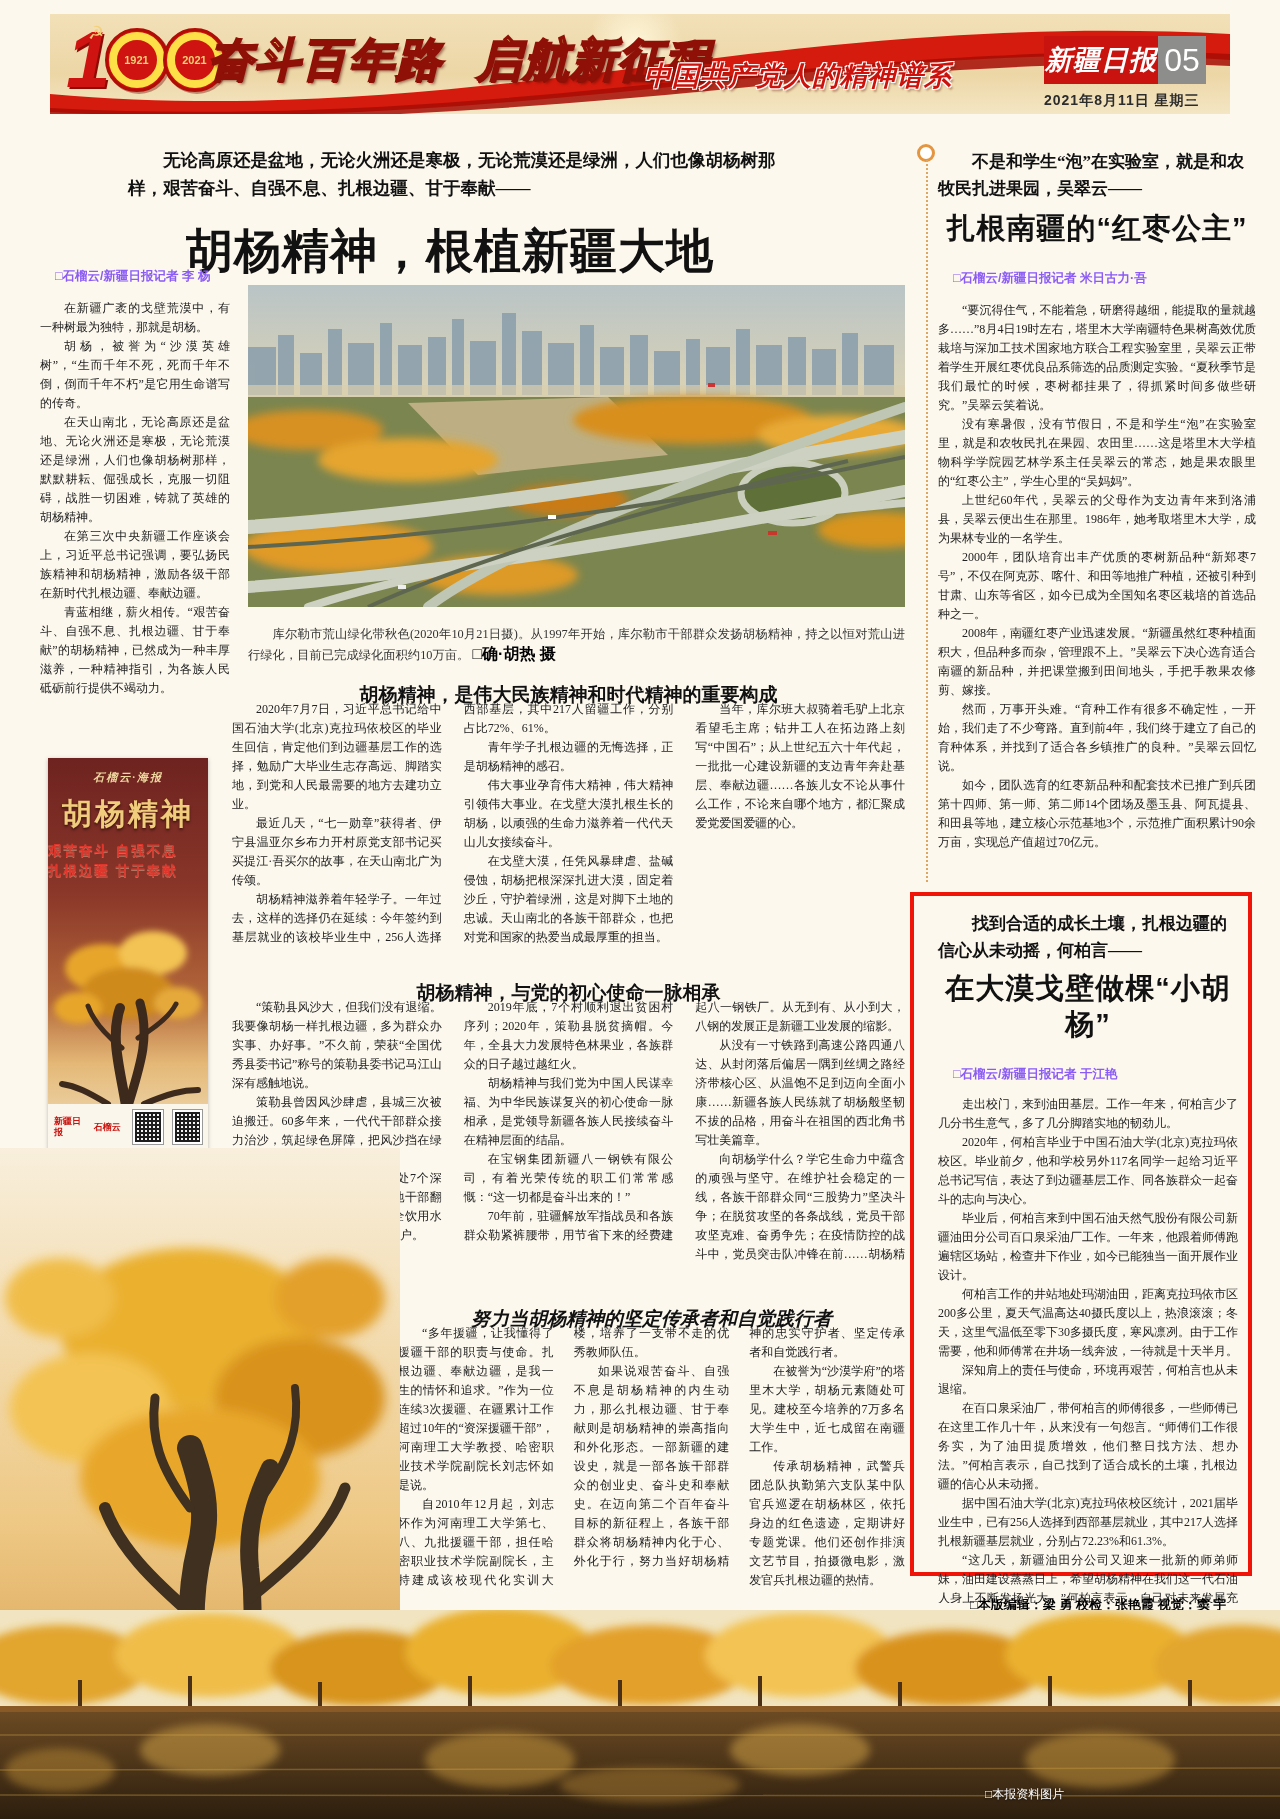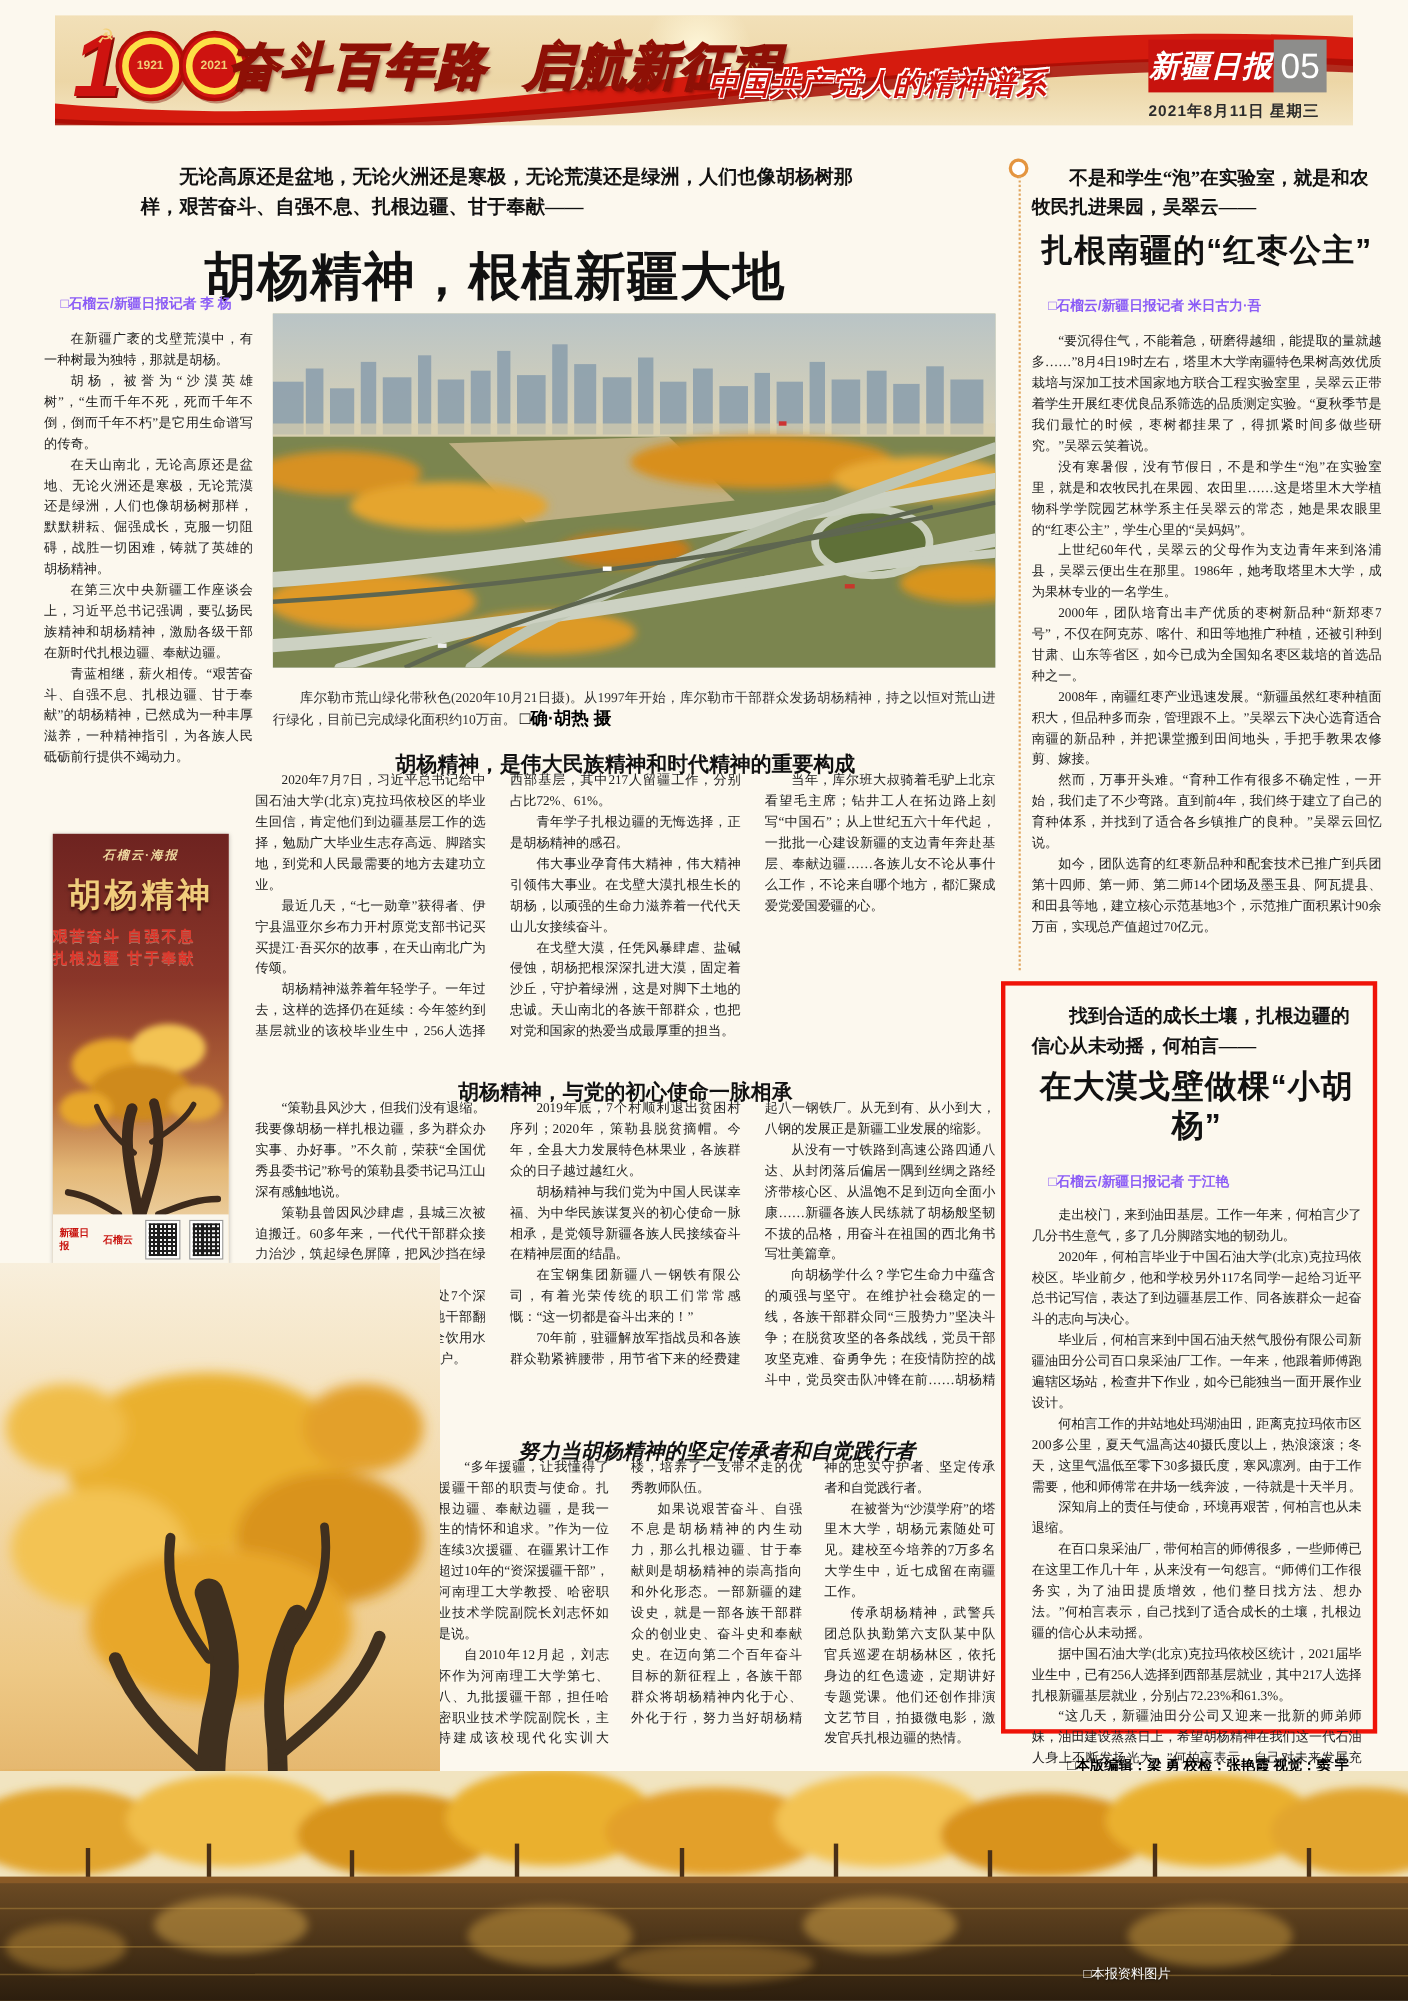--- a/index.html
+++ b/index.html
@@ -9,21 +9,21 @@
   .abs{position:absolute;}
   
   .banner{position:absolute;left:50px;top:14px;width:1180px;height:100px;
           background:linear-gradient(180deg,#f2e0b8,#ecd6a6 60%,#f4e6c4);overflow:hidden;}
   .ribbonsvg{position:absolute;inset:0;}
   .logo100{position:absolute;left:16px;top:6px;display:flex;align-items:center;color:#ce1310;}
   .one{font:italic 900 80px/80px "Liberation Sans","DejaVu Sans",sans-serif;color:#ce1310;text-shadow:2px 2px 0 #8e0b05;}
   .ycirc{width:58px;height:58px;border-radius:50%;background:#ce1310;border:3px solid #b00d07;margin-left:-6px;
          display:flex;align-items:center;justify-content:center;box-shadow:2px 2px 0 rgba(120,8,3,.4);}
   .ycirc i{display:flex;align-items:center;justify-content:center;width:40px;height:40px;border-radius:50%;
-         border:6px solid #fde047;color:#f3cf77;font:700 11px "Liberation Sans",sans-serif;font-style:normal;}
+         border:8px solid #fde047;color:#f3cf77;font:700 11px "Liberation Sans",sans-serif;font-style:normal;}
   .emblem{position:absolute;left:22px;top:2px;color:#f3cf77;font-size:18px;}
   .slogan{position:absolute;left:158px;top:16px;display:flex;gap:34px;
           font:italic 900 45px/60px "Liberation Sans","DejaVu Sans",sans-serif;letter-spacing:2px;
           color:#f6d77c;-webkit-text-stroke:2px #8e1006;
           text-shadow:0 2px 0 #8e1006,2px 3px 3px rgba(90,10,2,.55);}
   .series{position:absolute;left:594px;top:44px;font:italic 900 27px "Liberation Sans","DejaVu Sans",sans-serif;
           color:#cd120c;letter-spacing:1px;
           text-shadow:-1px -1px 0 #fff,1px -1px 0 #fff,-1px 1px 0 #fff,1px 1px 0 #fff,2px 3px 2px rgba(100,20,5,.35);}
   .mh-red{position:absolute;left:994px;top:22px;width:114px;height:48px;background:#c8130e;
           color:#fff;font:italic 700 27px/48px "Liberation Serif",serif;text-align:center;letter-spacing:1px;}

